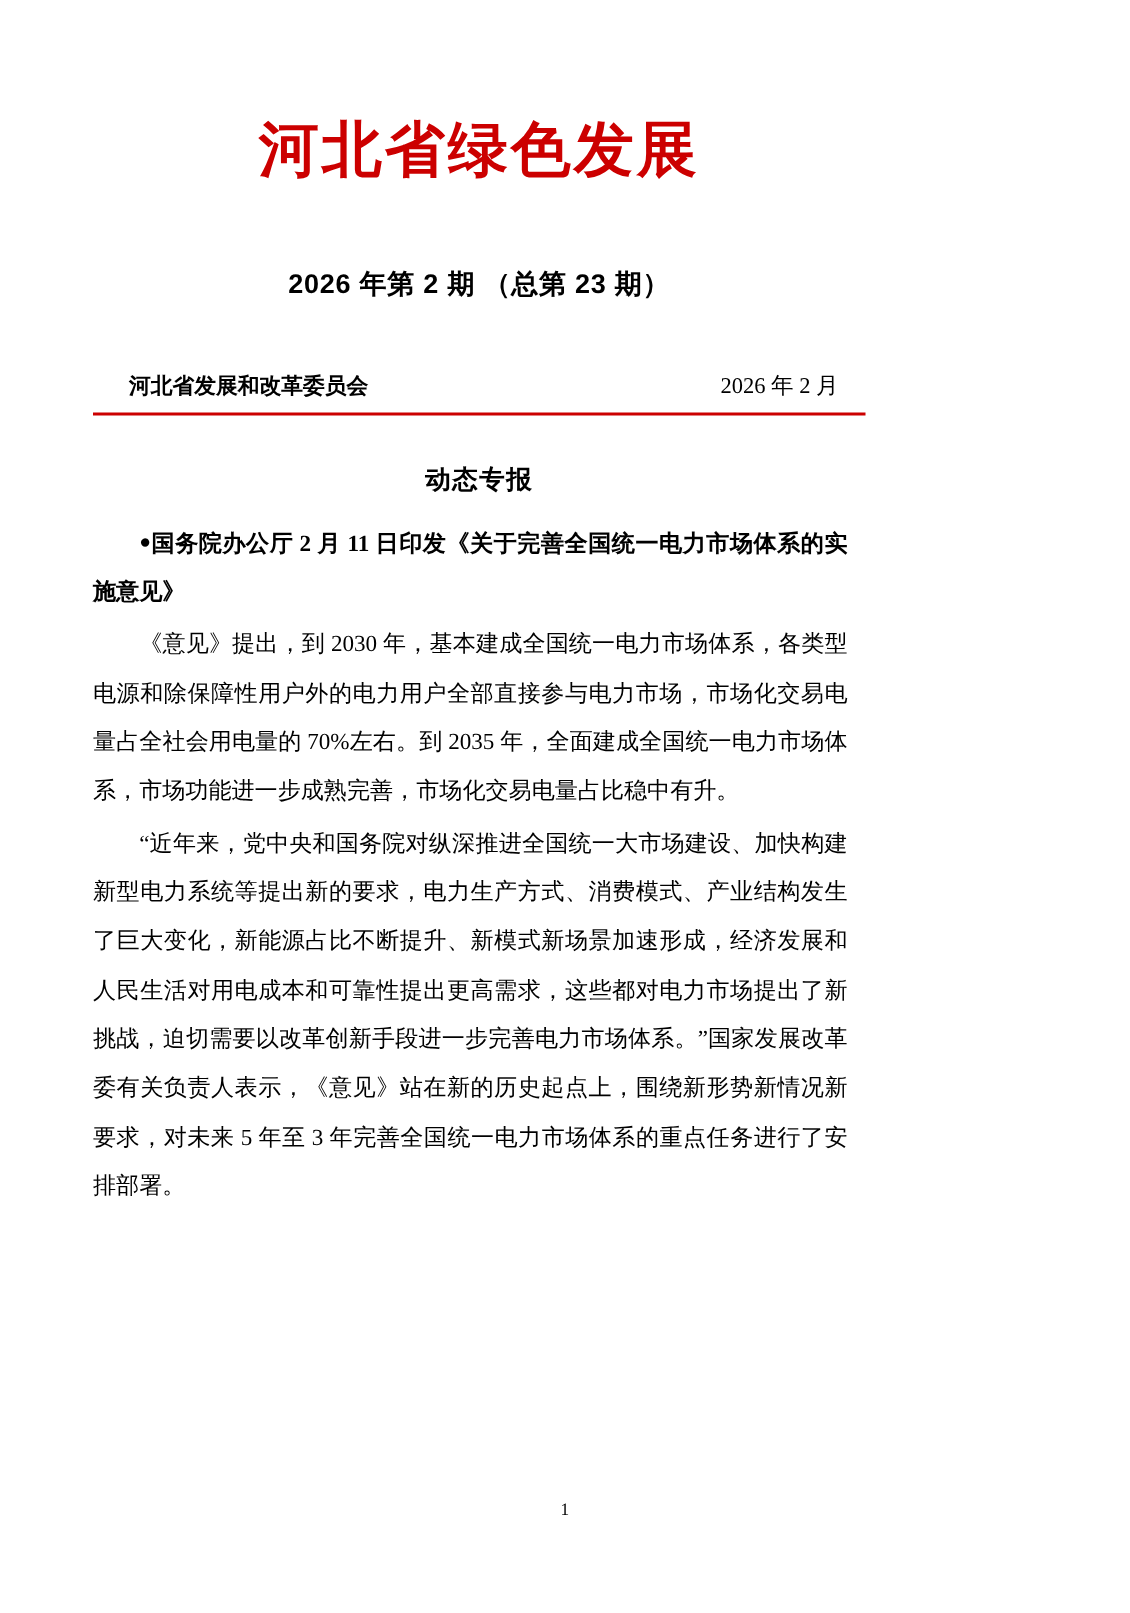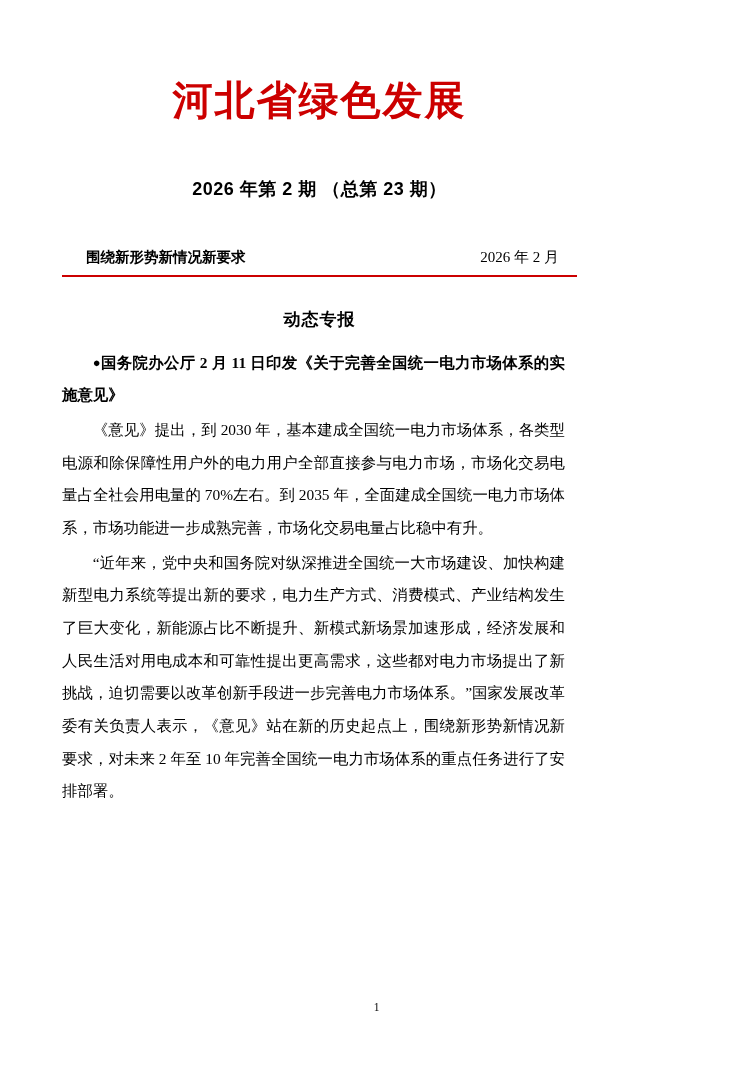--- a/index.html
+++ b/index.html
@@ -107,28 +107,28 @@
 
 <div class="page">
 
   <div class="masthead">
     <div class="masthead-line">河北省绿色发展</div>
   </div>
 
   <div class="issue-line">2026 年第 2 期 （总第 23 期）</div>
 
   <div class="meta-row">
-    <div>围绕新形势新情况新要求</div>
+    <div>河北省发展和改革委员会</div>
     <div class="meta-right">2026 年 2 月</div>
   </div>
   <div class="red-rule"></div>
 
   <div class="section-title">动态专报</div>
 
   <div class="body-block">
     <p class="para headline"><span class="bullet">●</span>国务院办公厅 2 月 11 日印发《关于完善全国统一电力市场体系的实施意见》</p>
     <p class="para">《意见》提出，到 2030 年，基本建成全国统一电力市场体系，各类型电源和除保障性用户外的电力用户全部直接参与电力市场，市场化交易电量占全社会用电量的 70%左右。到 2035 年，全面建成全国统一电力市场体系，市场功能进一步成熟完善，市场化交易电量占比稳中有升。</p>
-    <p class="para">“近年来，党中央和国务院对纵深推进全国统一大市场建设、加快构建新型电力系统等提出新的要求，电力生产方式、消费模式、产业结构发生了巨大变化，新能源占比不断提升、新模式新场景加速形成，经济发展和人民生活对用电成本和可靠性提出更高需求，这些都对电力市场提出了新挑战，迫切需要以改革创新手段进一步完善电力市场体系。”国家发展改革委有关负责人表示，《意见》站在新的历史起点上，围绕新形势新情况新要求，对未来 2 年至 10 年完善全国统一电力市场体系的重点任务进行了安排部署。</p>
+    <p class="para">“近年来，党中央和国务院对纵深推进全国统一大市场建设、加快构建新型电力系统等提出新的要求，电力生产方式、消费模式、产业结构发生了巨大变化，新能源占比不断提升、新模式新场景加速形成，经济发展和人民生活对用电成本和可靠性提出更高需求，这些都对电力市场提出了新挑战，迫切需要以改革创新手段进一步完善电力市场体系。”国家发展改革委有关负责人表示，《意见》站在新的历史起点上，围绕新形势新情况新要求，对未来 5 年至 3 年完善全国统一电力市场体系的重点任务进行了安排部署。</p>
   </div>
 
   <div class="footer-pagenum">1</div>
 
 </div>
 
 </body></html>

